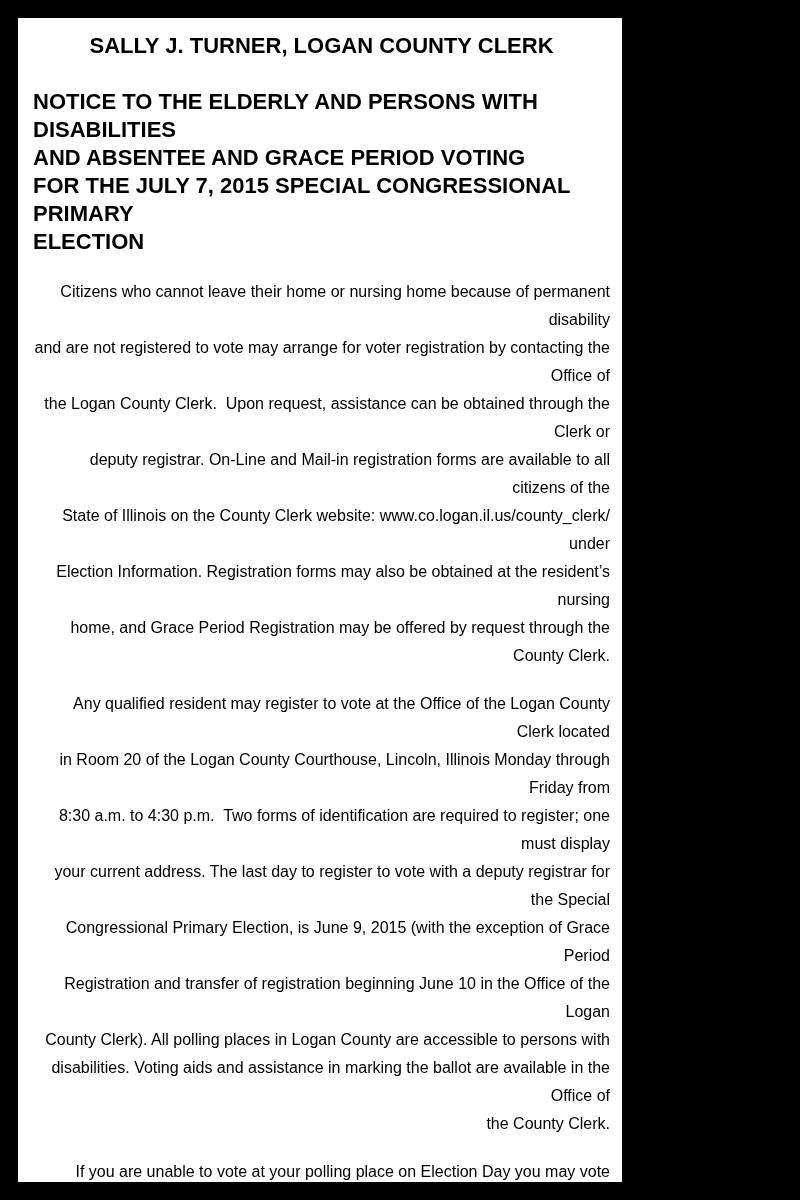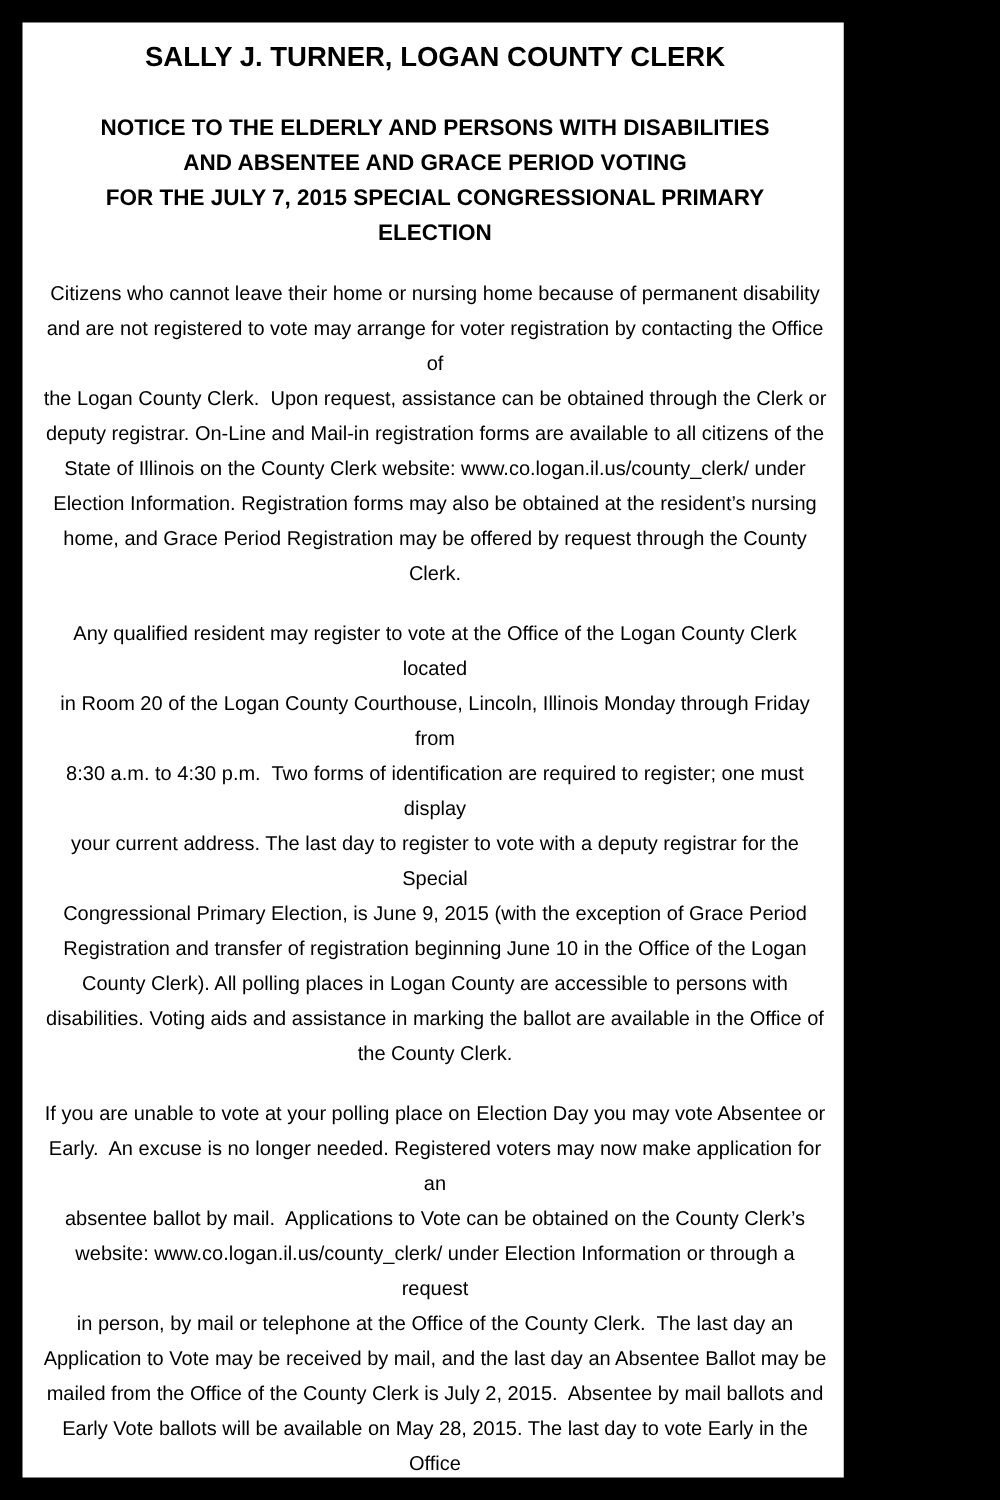--- a/index.html
+++ b/index.html
@@ -11,50 +11,49 @@
     position: relative;
     width: 800px;
     height: 1200px;
     background: #000000;
     box-sizing: border-box;
     padding: 18px;
     overflow: hidden;
   }
   .content {
     box-sizing: border-box;
-    width: 657px;
+    width: 604px;
     height: 1164px;
     background: #ffffff;
     color: #000000;
     font-family: "Liberation Sans", sans-serif;
     padding: 10px 12px 0 15px;
     overflow: hidden;
   }
   .clerk-title {
     font-size: 22px;
     font-weight: bold;
     line-height: 26px;
     text-align: center;
     margin: 5px 0 0 0;
     letter-spacing: 0px;
   }
   .notice-heading {
-    font-size: 18px;
+    font-size: 22px;
     font-weight: bold;
     line-height: 28px;
-    text-align: center;
     margin: 29px 0 0 0;
     white-space: pre-line;
   }
   .body-par {
     font-size: 16px;
     line-height: 28px;
     margin: 20px 0 0 0;
     white-space: pre-wrap;
-    text-align: center;
+    text-align: right;
   }
   .body-par.first {
     margin-top: 22px;
   }
   .signature {
     font-size: 20px;
     line-height: 30px;
     margin-top: 16px;
   }
 </style>

